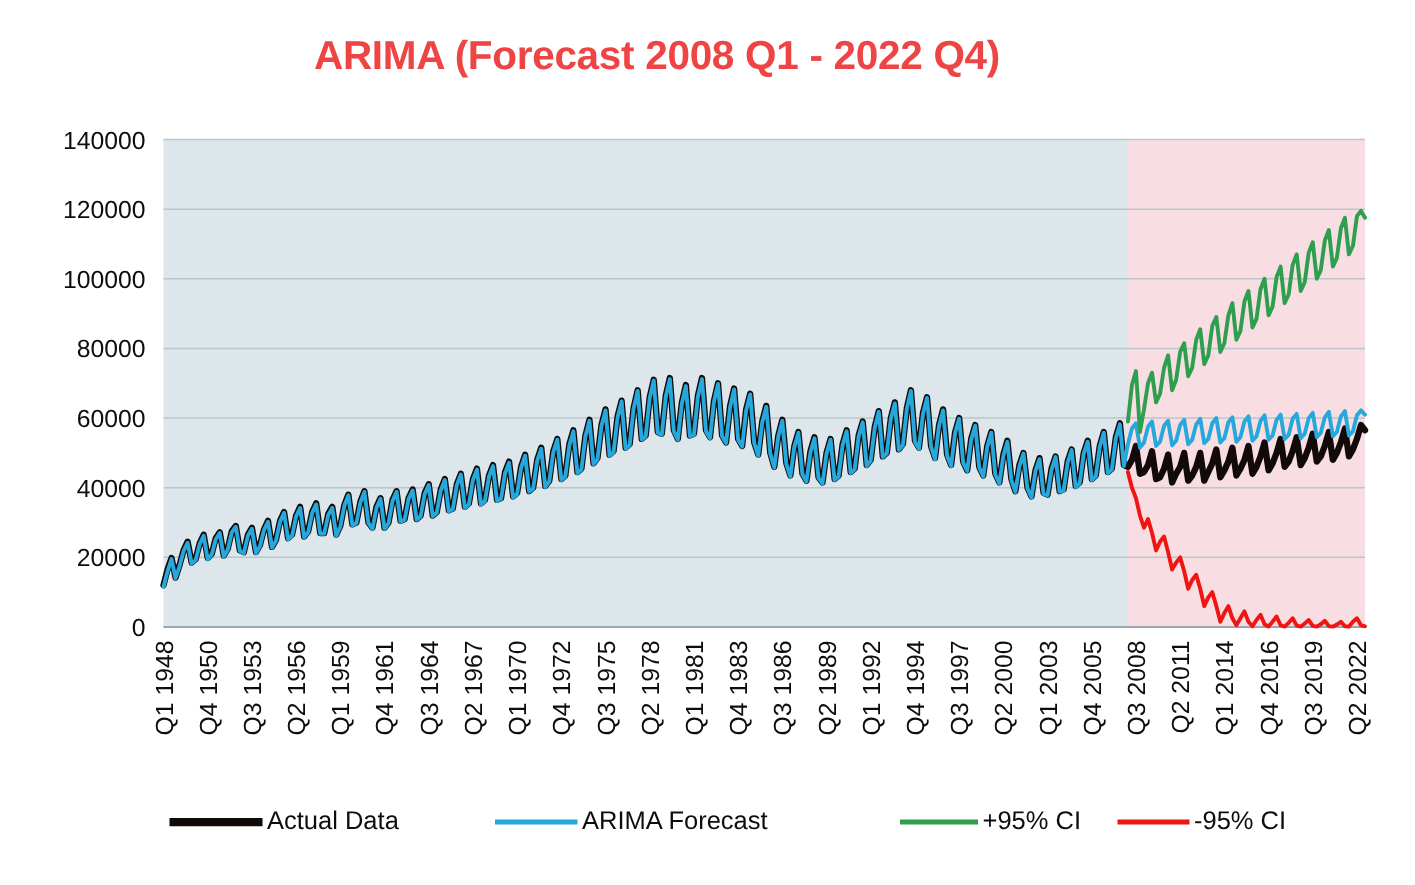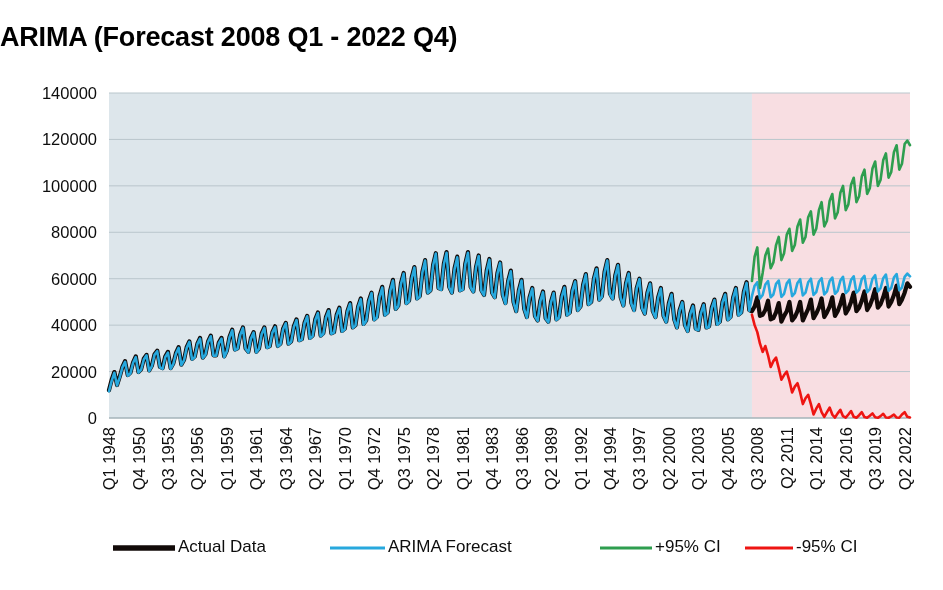--- a/index.html
+++ b/index.html
@@ -20,25 +20,25 @@
     left: 0;
     top: 0;
     width: 943px;
     height: 590px;
   }
   .chart-title {
     position: absolute;
     left: 0;
     top: 22px;
     width: 876px;
-    text-align: left;
+    text-align: center;
     font-size: 27px;
     font-weight: bold;
     letter-spacing: -0.2px;
-    color: #000000;
+    color: #ef4444;
   }
   svg.plot {
     position: absolute;
     left: 0;
     top: 0;
     width: 943px;
     height: 590px;
   }
   .ytick-label {
     font-size: 16.5px;

